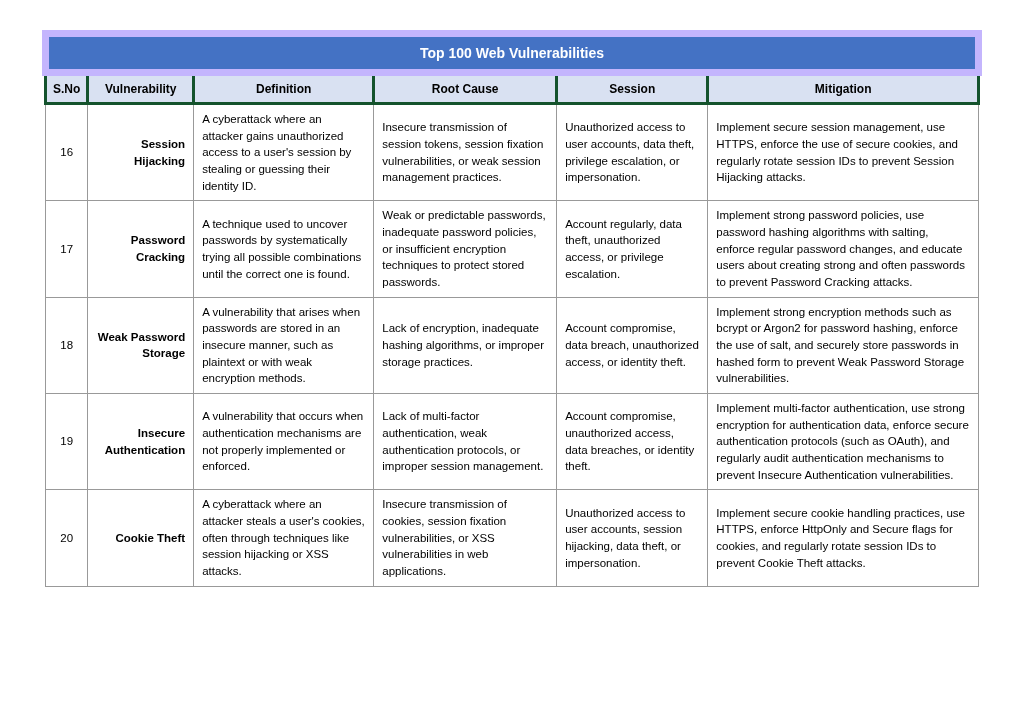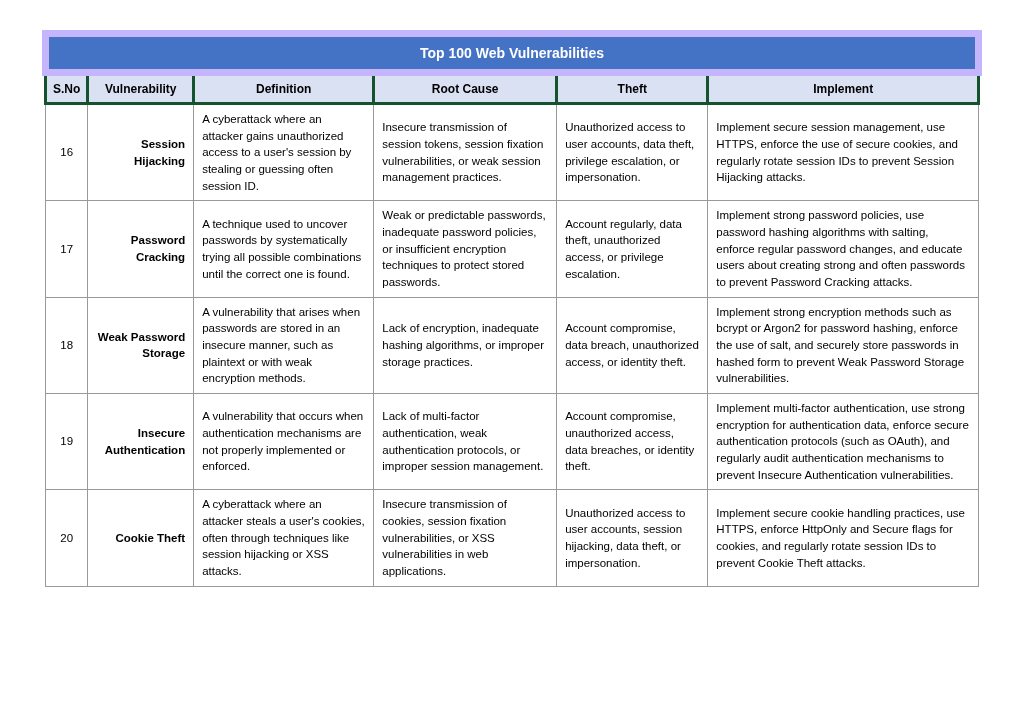--- a/index.html
+++ b/index.html
@@ -74,28 +74,28 @@
 
       <tr class="title-row">
         <td colspan="6">Top 100  Web Vulnerabilities</td>
       </tr>
 
       <tr class="header-row">
         <th>S.No</th>
         <th>Vulnerability</th>
         <th>Definition</th>
         <th>Root Cause</th>
-        <th>Theft</th>
-        <th>Implement</th>
+        <th>Session</th>
+        <th>Mitigation</th>
       </tr>
 
       <tr class="data-row">
         <td class="num-col">16</td>
         <td class="vuln-col">Session Hijacking</td>
-        <td>A cyberattack where an attacker gains unauthorized access to a user's session by stealing or guessing often session ID.</td>
+        <td>A cyberattack where an attacker gains unauthorized access to a user's session by stealing or guessing their identity ID.</td>
         <td>Insecure transmission of session tokens, session fixation vulnerabilities, or weak session management practices.</td>
         <td>Unauthorized access to user accounts, data theft, privilege escalation, or impersonation.</td>
         <td>Implement secure session management, use HTTPS, enforce the use of secure cookies, and regularly rotate session IDs to prevent Session Hijacking attacks.</td>
       </tr>
 
       <tr class="data-row">
         <td class="num-col">17</td>
         <td class="vuln-col">Password Cracking</td>
         <td>A technique used to uncover passwords by systematically trying all possible combinations until the correct one is found.</td>
         <td>Weak or predictable passwords, inadequate password policies, or insufficient encryption techniques to protect stored passwords.</td>

